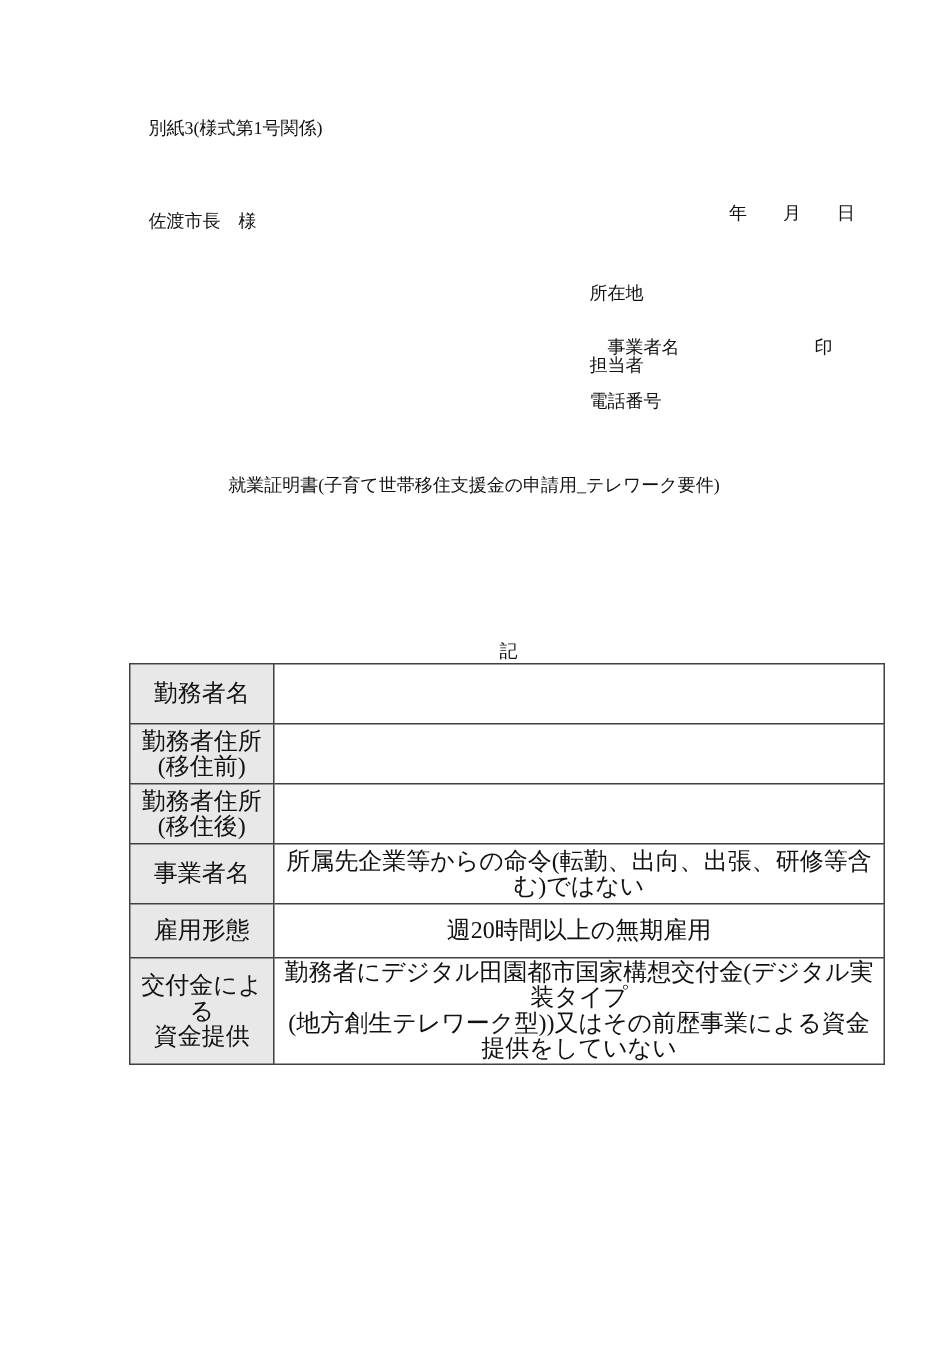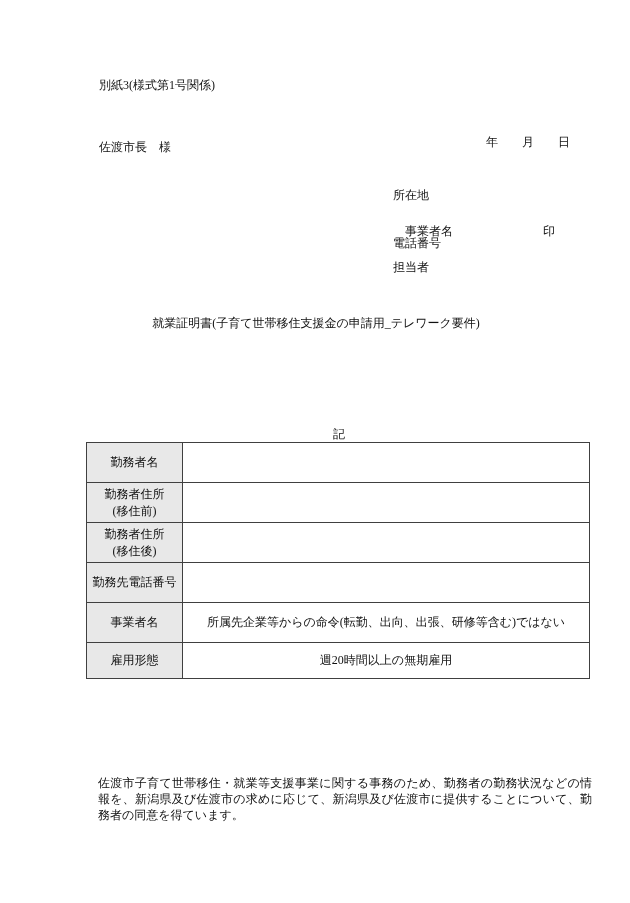--- a/index.html
+++ b/index.html
@@ -33,21 +33,21 @@
   .title{left:0;top:279px;width:584px;text-align:center;}
   .certify{left:63px;top:354px;}
   .ki{left:0;top:390px;width:630px;text-align:center;}
   table.form{
     position:absolute;left:62px;top:418px;
     width:503px;border-collapse:collapse;table-layout:fixed;
   }
   table.form th,table.form td{
     border:1px solid var(--border);
     font-weight:normal;
-    font-size:12px;
+    font-size:16px;
     text-align:center;
     vertical-align:middle;
     line-height:17px;
     white-space:pre-line;
     padding:1px 2px;
   }
   table.form th{background:var(--label-bg);}
   table.form col.c-label{width:96px;}
   table.form col.c-value{width:407px;}
   tr.h40{height:40px;}
@@ -70,22 +70,22 @@
   <div class="abs date-line">年　　月　　日</div>
 
   <div class="abs addressee">佐渡市長　様</div>
 
   <div class="abs sender">
     <div class="sender-line">所在地</div>
     <div class="sender-line rep">
       <span>事業者名</span>
       <span>印</span>
     </div>
+    <div class="sender-line">担当者</div>
     <div class="sender-line">電話番号</div>
-    <div class="sender-line">担当者</div>
   </div>
 
   <div class="abs title">就業証明書(子育て世帯移住支援金の申請用_テレワーク要件)</div>
 
 
   <div class="abs ki">記</div>
 
   <table class="form">
     <colgroup>
         <col class="c-label">
@@ -100,29 +100,30 @@
         <th>勤務者住所
 (移住前)</th>
         <td></td>
       </tr>
       <tr class="h40">
         <th>勤務者住所
 (移住後)</th>
         <td></td>
       </tr>
       <tr class="h40">
-        <th>勤務先電話番号</th>
-        <td></td>
-      </tr>
-      <tr class="h40">
         <th>事業者名</th>
         <td>所属先企業等からの命令(転勤、出向、出張、研修等含む)ではない</td>
       </tr>
       <tr class="h36">
         <th>雇用形態</th>
         <td>週20時間以上の無期雇用</td>
       </tr>
+      <tr class="h42">
+        <th>交付金による
+資金提供</th>
+        <td>勤務者にデジタル田園都市国家構想交付金(デジタル実装タイプ
+(地方創生テレワーク型))又はその前歴事業による資金提供をしていない</td>
+      </tr>
     </tbody>
   </table>
 
-  <div class="abs consent">佐渡市子育て世帯移住・就業等支援事業に関する事務のため、勤務者の勤務状況などの情報を、新潟県及び佐渡市の求めに応じて、新潟県及び佐渡市に提供することについて、勤務者の同意を得ています。</div>
 
 </div>
 
 </body></html>

